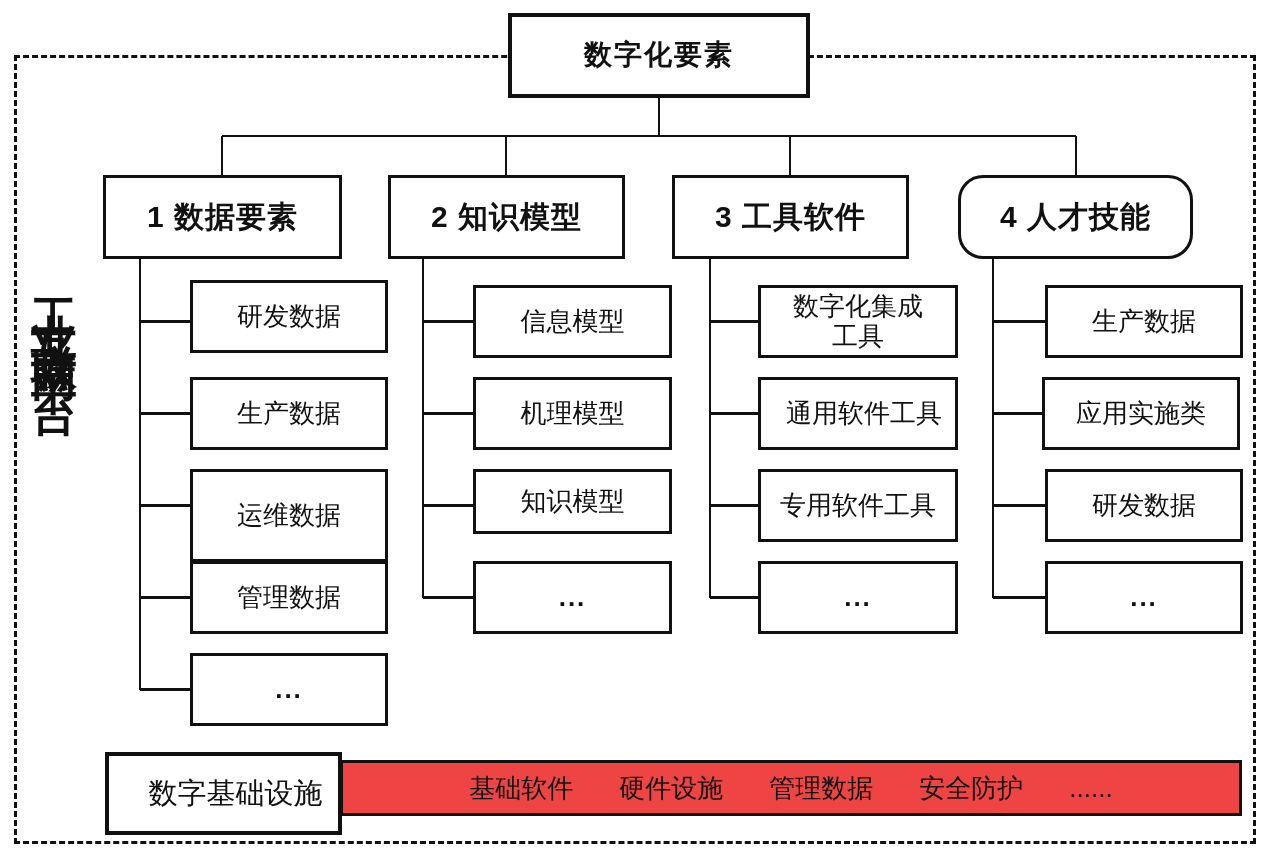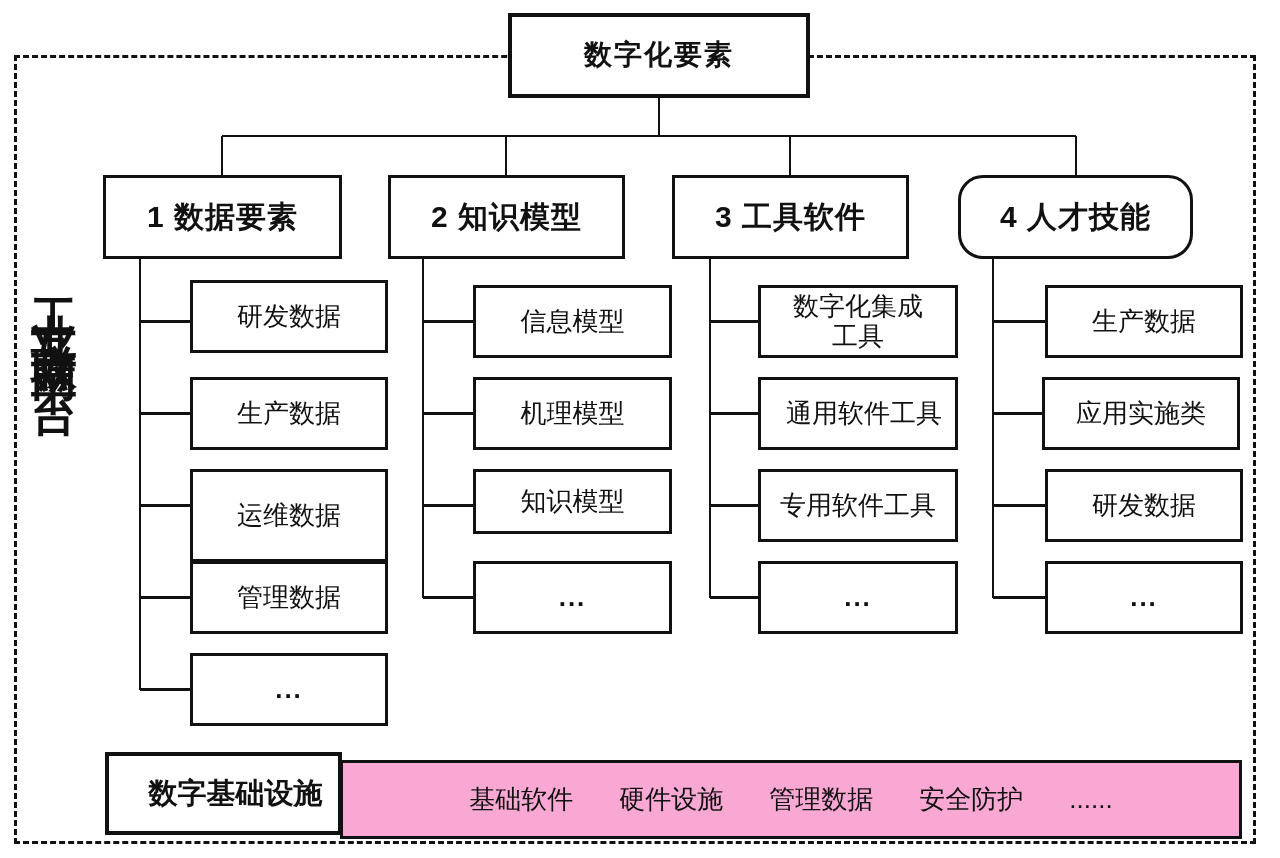--- a/index.html
+++ b/index.html
@@ -15,24 +15,24 @@
   svg.connectors{position:absolute;left:0;top:0;}
   .box{
     position:absolute;box-sizing:border-box;background:#fff;
     border:3px solid #111;display:flex;align-items:center;justify-content:center;
     text-align:center;line-height:1.15;white-space:pre-line;
   }
   .root-box{border-width:4px;font-size:28px;font-weight:600;letter-spacing:2px;}
   .header-box{font-size:30px;font-weight:600;letter-spacing:1px;}
   .child-box{font-size:26px;font-weight:500;}
   .ellipsis{font-weight:700;letter-spacing:2px;}
-  .infra-box{border-width:4px;font-size:29px;font-weight:700;z-index:3;padding-left:24px;}
+  .infra-box{border-width:4px;font-size:29px;font-weight:400;z-index:3;padding-left:24px;}
   .infra-bar{
-    position:absolute;left:340px;top:760px;width:902px;height:79px;
-    box-sizing:border-box;border:3px solid #111;background:#f9a8d4;
+    position:absolute;left:340px;top:760px;width:902px;height:56px;
+    box-sizing:border-box;border:3px solid #111;background:#ef4444;
     display:flex;align-items:center;justify-content:center;gap:46px;
     font-size:26px;font-weight:500;z-index:2;
   }
   .vertical-label{
     position:absolute;left:24px;top:262px;
     writing-mode:vertical-rl;text-orientation:upright;
     font-size:46px;font-weight:600;letter-spacing:15px;color:#111;
   }
 </style>
 </head>

